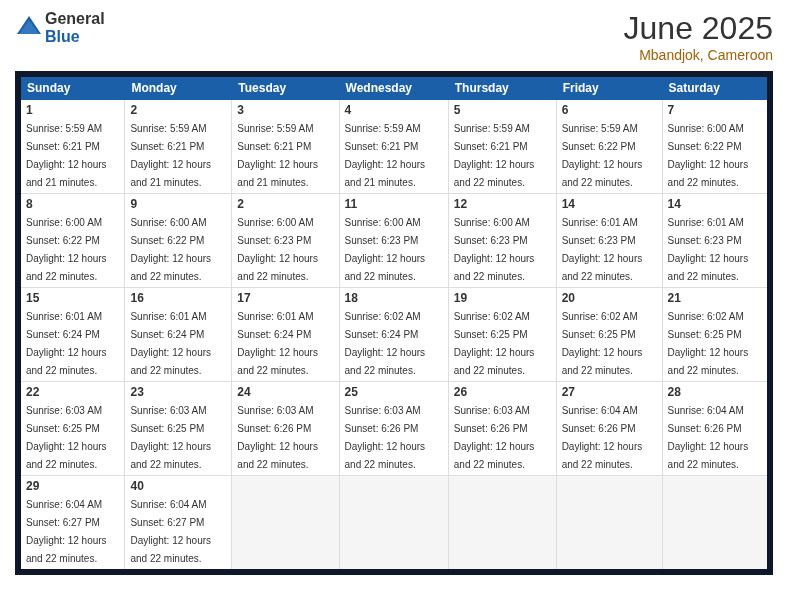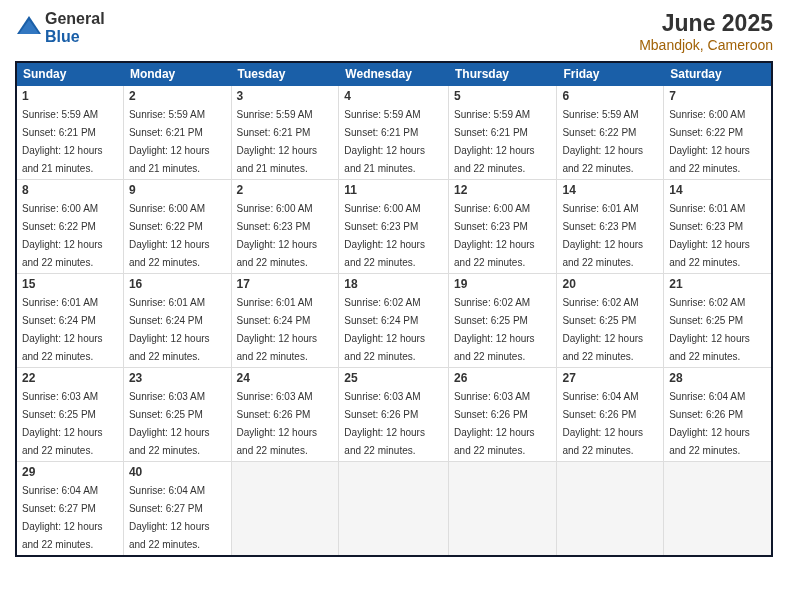--- a/index.html
+++ b/index.html
@@ -43,32 +43,32 @@
     }
     .logo-icon {
       width: 28px;
       height: 28px;
       margin-right: 2px;
     }
     .title-block {
       text-align: right;
     }
     .cal-title {
-      font-size: 23px;
-      font-weight: bold;
+      font-size: 32px;
+      font-weight: normal;
       color: #333;
     }
     .cal-subtitle {
       font-size: 14px;
       color: #a16207;
     }
     .calendar {
       width: 100%;
       border-collapse: collapse;
-      border: 2px solid #0f172a;
+      border: 6px solid #0f172a;
     }
     .calendar th {
       background: #1a5fa8;
       color: #fff;
       font-size: 12px;
       font-weight: bold;
       padding: 4px 6px;
       text-align: left;
       border: 1px solid #1a5fa8;
     }

